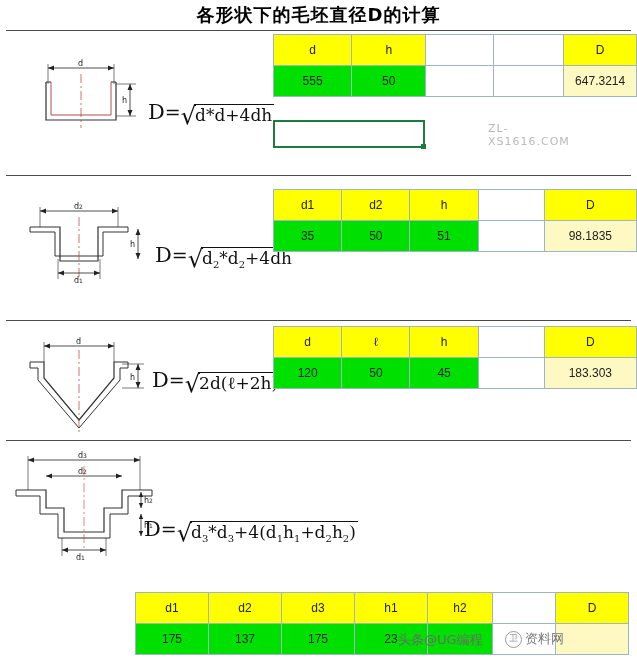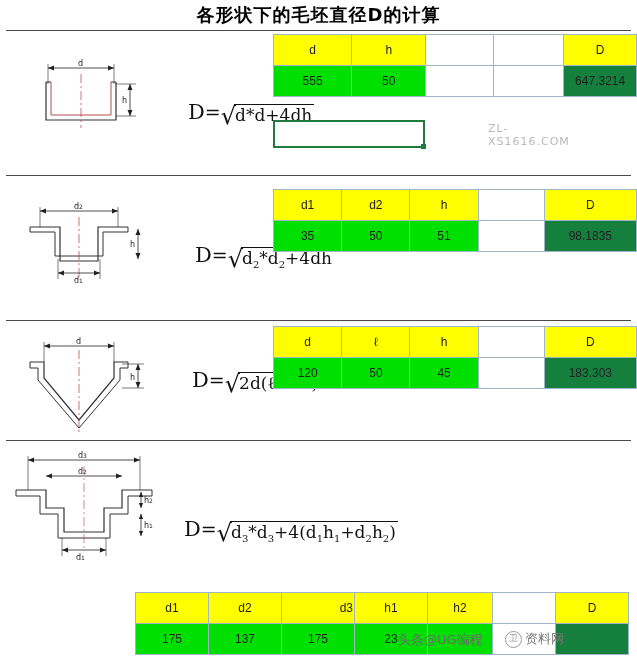--- a/index.html
+++ b/index.html
@@ -35,21 +35,21 @@
   .sketch{position:absolute;}
   .sketch svg{display:block;}
 
   
   .formula{
     position:absolute;
     font-family:"DejaVu Serif", serif;
     color:#111;
     white-space:nowrap;
   }
-  .formula .big{font-size:19px;margin-left:40px;}
+  .formula .big{font-size:19px;}
   .formula .rad{
     font-size:17px;
     border-top:1px solid #111;
     padding:0 2px 0 1px;
     margin-left:-2px;
   }
   .formula sub{font-size:10px;}
   .radwrap{display:inline-block;position:relative;top:2px;}
   .radsym{font-size:24px;line-height:0;position:relative;top:3px;}
 
@@ -64,21 +64,21 @@
     text-align:center;
     vertical-align:middle;
     height:28px;
     color:#222;
     font-family:"Liberation Sans", sans-serif;
   }
   td.hdr{background:#ffff00;color:#000;}
   td.val{background:#00e000;color:#fff;}
   td.blank{background:#ffffff;}
   td.res-hdr{background:#ffff00;color:#000;}
-  td.res-val{background:#15803d;color:#ffffff;}
+  td.res-val{background:#fef9c3;color:#ffffff;}
 
   .selbox{
     position:absolute;
     border:2px solid #1f7a3d;
     box-sizing:border-box;
   }
   .selbox:after{
     content:"";position:absolute;right:-3px;bottom:-3px;
     width:5px;height:5px;background:#1f7a3d;
   }
@@ -327,21 +327,21 @@
 
     <div class="formula" style="left:144px;top:77px;">
       <span class="big"><span style="font-size:21px;">D</span><span style="font-size:19px;">=</span><span class="radwrap"><span class="radsym">√</span><span class="rad">d<sub>3</sub>*d<sub>3</sub>+4(d<sub>1</sub>h<sub>1</sub>+d<sub>2</sub>h<sub>2</sub>)</span></span></span>
     </div>
 
     <table class="grid" style="left:135px;top:152px;">
       <tbody>
           <tr>
         <td class="hdr" style="width:70px;">d1</td>
         <td class="hdr" style="width:70px;">d2</td>
-        <td class="hdr" style="width:70px;text-align:right;">d3</td>
+        <td class="hdr" style="width:70px;">d3</td>
         <td class="hdr" style="width:70px;">h1</td>
         <td class="hdr" style="width:62px;">h2</td>
         <td class="blank" style="width:60px;"></td>
         <td class="res-hdr" style="width:70px;">D</td>
       </tr>
       <tr>
         <td class="val">175</td>
         <td class="val">137</td>
         <td class="val">175</td>
         <td class="val">23</td>

